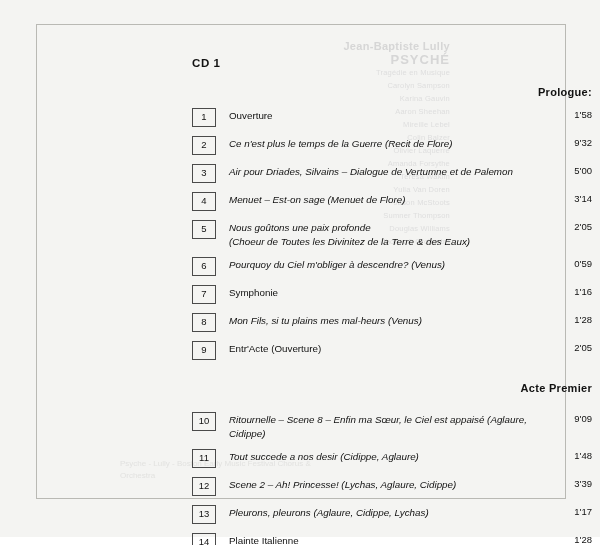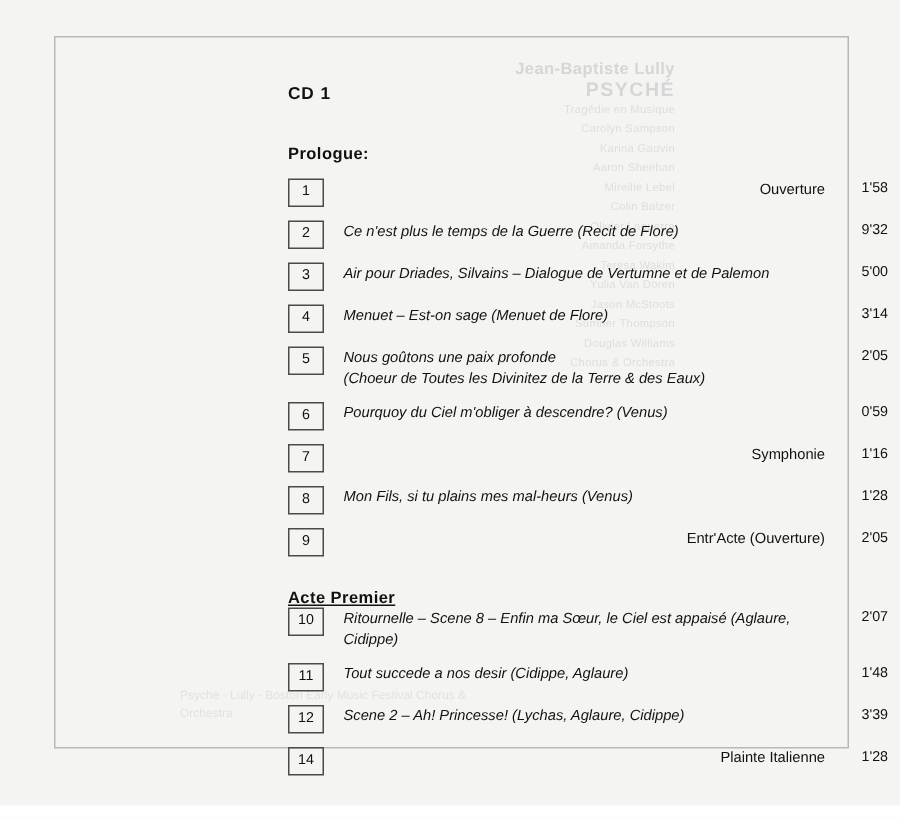--- a/index.html
+++ b/index.html
@@ -73,33 +73,33 @@
     position: absolute;
     left: 155px;
     top: 32px;
     width: 400px;
   }
   .cd-label {
     font-size: 11.5px;
     font-weight: bold;
     color: #111111;
     letter-spacing: .6px;
-    margin-bottom: 28px;
+    margin-bottom: 17px;
   }
   .section-head {
     font-size: 11px;
     font-weight: bold;
     color: #111111;
     letter-spacing: .3px;
     margin: 0 0 10px 0;
+    text-align: right;
   }
   .section-head.spaced {
     margin-top: 22px;
-    margin-bottom: 0;
-    text-decoration: underline;
+    margin-bottom: 18px;
   }
   .track {
     display: flex;
     align-items: flex-start;
     margin-bottom: 9px;
   }
   .num-box {
     flex: 0 0 auto;
     width: 22px;
     min-height: 17px;
@@ -114,21 +114,20 @@
   .title {
     flex: 1 1 auto;
     font-size: 9.8px;
     color: #111111;
     font-style: italic;
     line-height: 13.5px;
     padding-top: 1px;
   }
   .title.upright {
     font-style: normal;
-    text-align: right;
   }
   .dur {
     flex: 0 0 auto;
     width: 42px;
     text-align: right;
     font-size: 9.5px;
     color: #111111;
     padding-top: 1px;
   }
   .ln2 {
@@ -213,33 +212,38 @@
           </div>
           <div class="track">
             <div class="num-box">9</div>
             <div class="title upright">Entr'Acte (Ouverture)</div>
             <div class="dur">2'05</div>
           </div>
           <div class="section-head spaced">Acte Premier</div>
           <div class="track">
             <div class="num-box">10</div>
             <div class="title">Ritournelle – Scene 8 – Enfin ma Sœur, le Ciel est appaisé (Aglaure, Cidippe)</div>
-            <div class="dur">2'07</div>
+            <div class="dur">9'09</div>
           </div>
           <div class="track">
             <div class="num-box">11</div>
             <div class="title">Tout succede a nos desir (Cidippe, Aglaure)</div>
             <div class="dur">1'48</div>
           </div>
           <div class="track">
             <div class="num-box">12</div>
             <div class="title">Scene 2 – Ah! Princesse! (Lychas, Aglaure, Cidippe)</div>
             <div class="dur">3'39</div>
           </div>
           <div class="track">
+            <div class="num-box">13</div>
+            <div class="title">Pleurons, pleurons (Aglaure, Cidippe, Lychas)</div>
+            <div class="dur">1'17</div>
+          </div>
+          <div class="track">
             <div class="num-box">14</div>
             <div class="title upright">Plainte Italienne</div>
             <div class="dur">1'28</div>
           </div>
         </div>
     </div>
   </div>
 
 </div>
 

